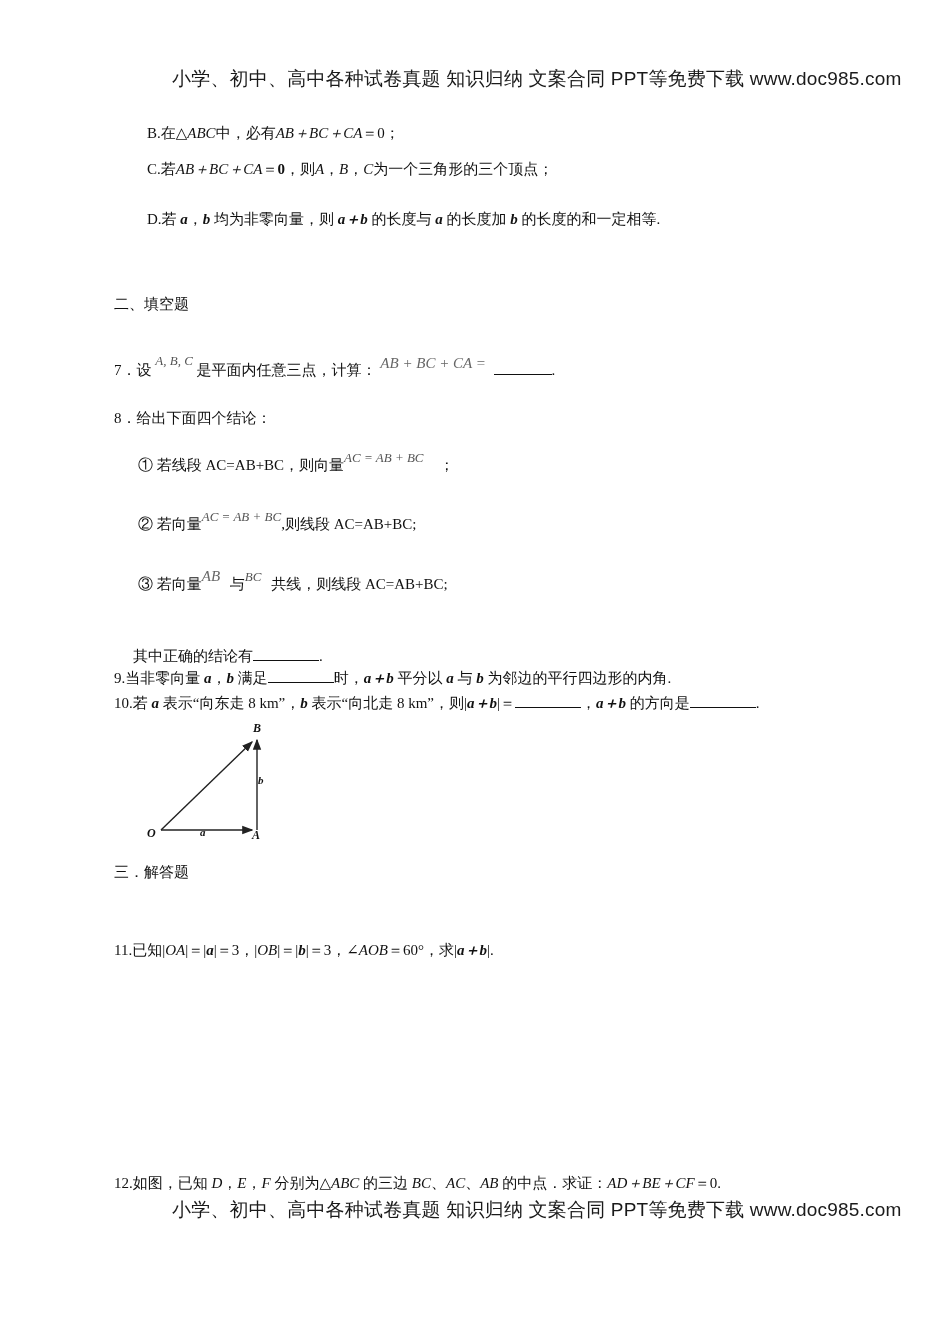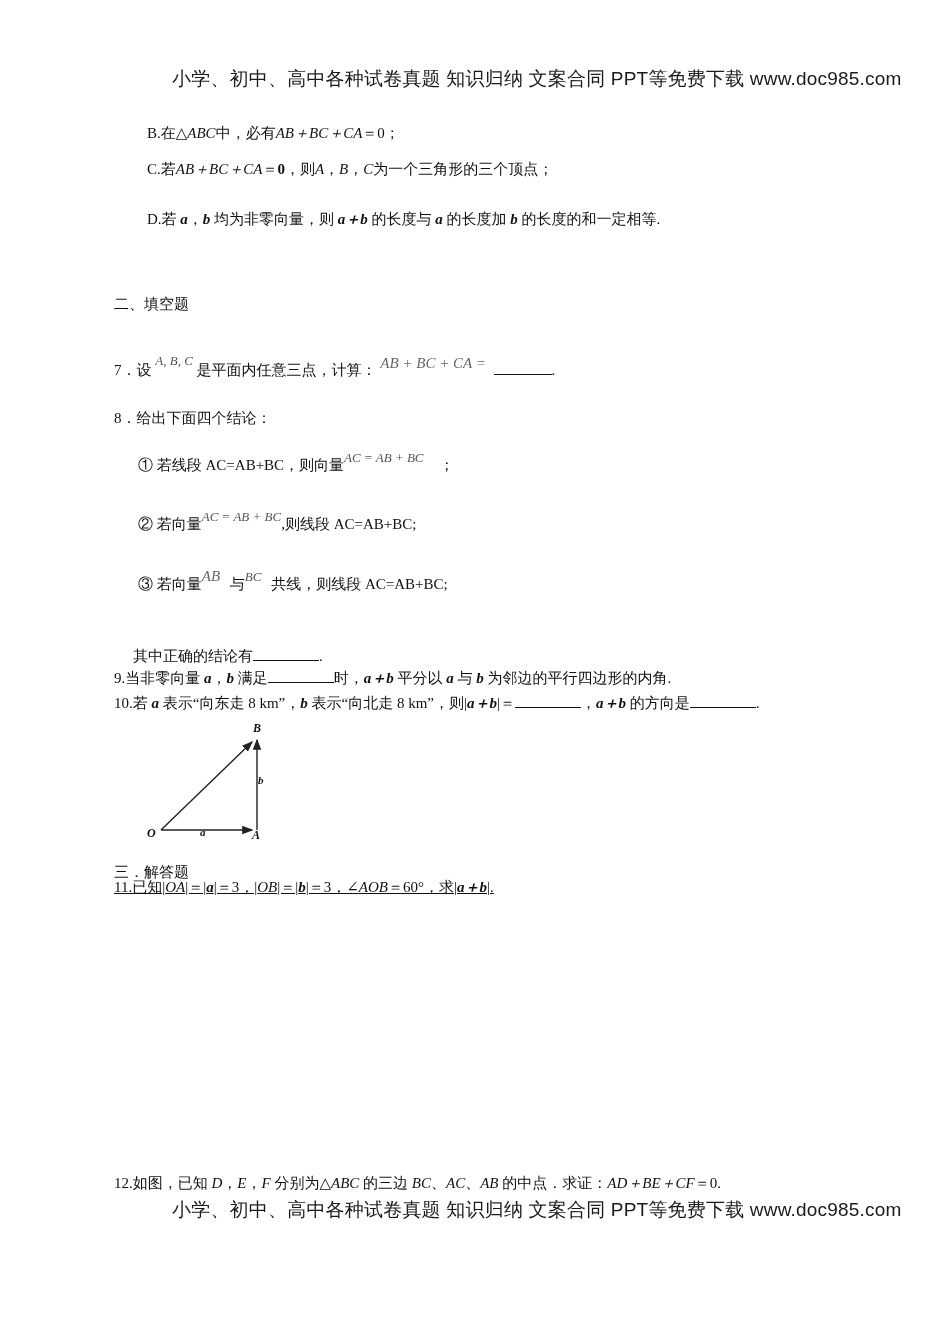--- a/index.html
+++ b/index.html
@@ -97,21 +97,21 @@
   </svg>
   <span class="abs" style="left:7px; top:108px; font-style:italic; font-weight:bold; font-size:12px;">O</span>
   <span class="abs" style="left:112px; top:110px; font-style:italic; font-weight:bold; font-size:12px;">A</span>
   <span class="abs" style="left:113px; top:3px; font-style:italic; font-weight:bold; font-size:12px;">B</span>
   <span class="abs" style="left:60px; top:108px; font-style:italic; font-weight:bold; font-size:11px;">a</span>
   <span class="abs" style="left:118px; top:56px; font-style:italic; font-weight:bold; font-size:11px;">b</span>
 </div>
 
 <div class="abs line" style="left:114px; top:862px;">三．解答题</div>
 
-<div class="abs line" style="left:114px; top:877px;text-decoration:underline;">
+<div class="abs line" style="left:114px; top:940px;">
   <span>11.已知|</span><i class="m">OA</i><span>|＝|</span><b class="v">a</b><span>|＝3，|</span><i class="m">OB</i><span>|＝|</span><b class="v">b</b><span>|＝3，∠</span><i class="m">AOB</i><span>＝60°，求|</span><b class="v">a＋b</b><span>|.</span>
 </div>
 
 <div class="abs line" style="left:114px; top:1173px;">
   <span>12.如图，已知 </span><i class="m">D</i><span>，</span><i class="m">E</i><span>，</span><i class="m">F</i><span> 分别为△</span><i class="m">ABC</i><span> 的三边 </span><i class="m">BC</i><span>、</span><i class="m">AC</i><span>、</span><i class="m">AB</i><span> 的中点．求证：</span><i class="m">AD＋BE＋CF</i><span>＝0.</span>
 </div>
 
 <div class="abs footer">小学、初中、高中各种试卷真题 知识归纳 文案合同 PPT等免费下载   www.doc985.com</div>
 
 </body></html>

